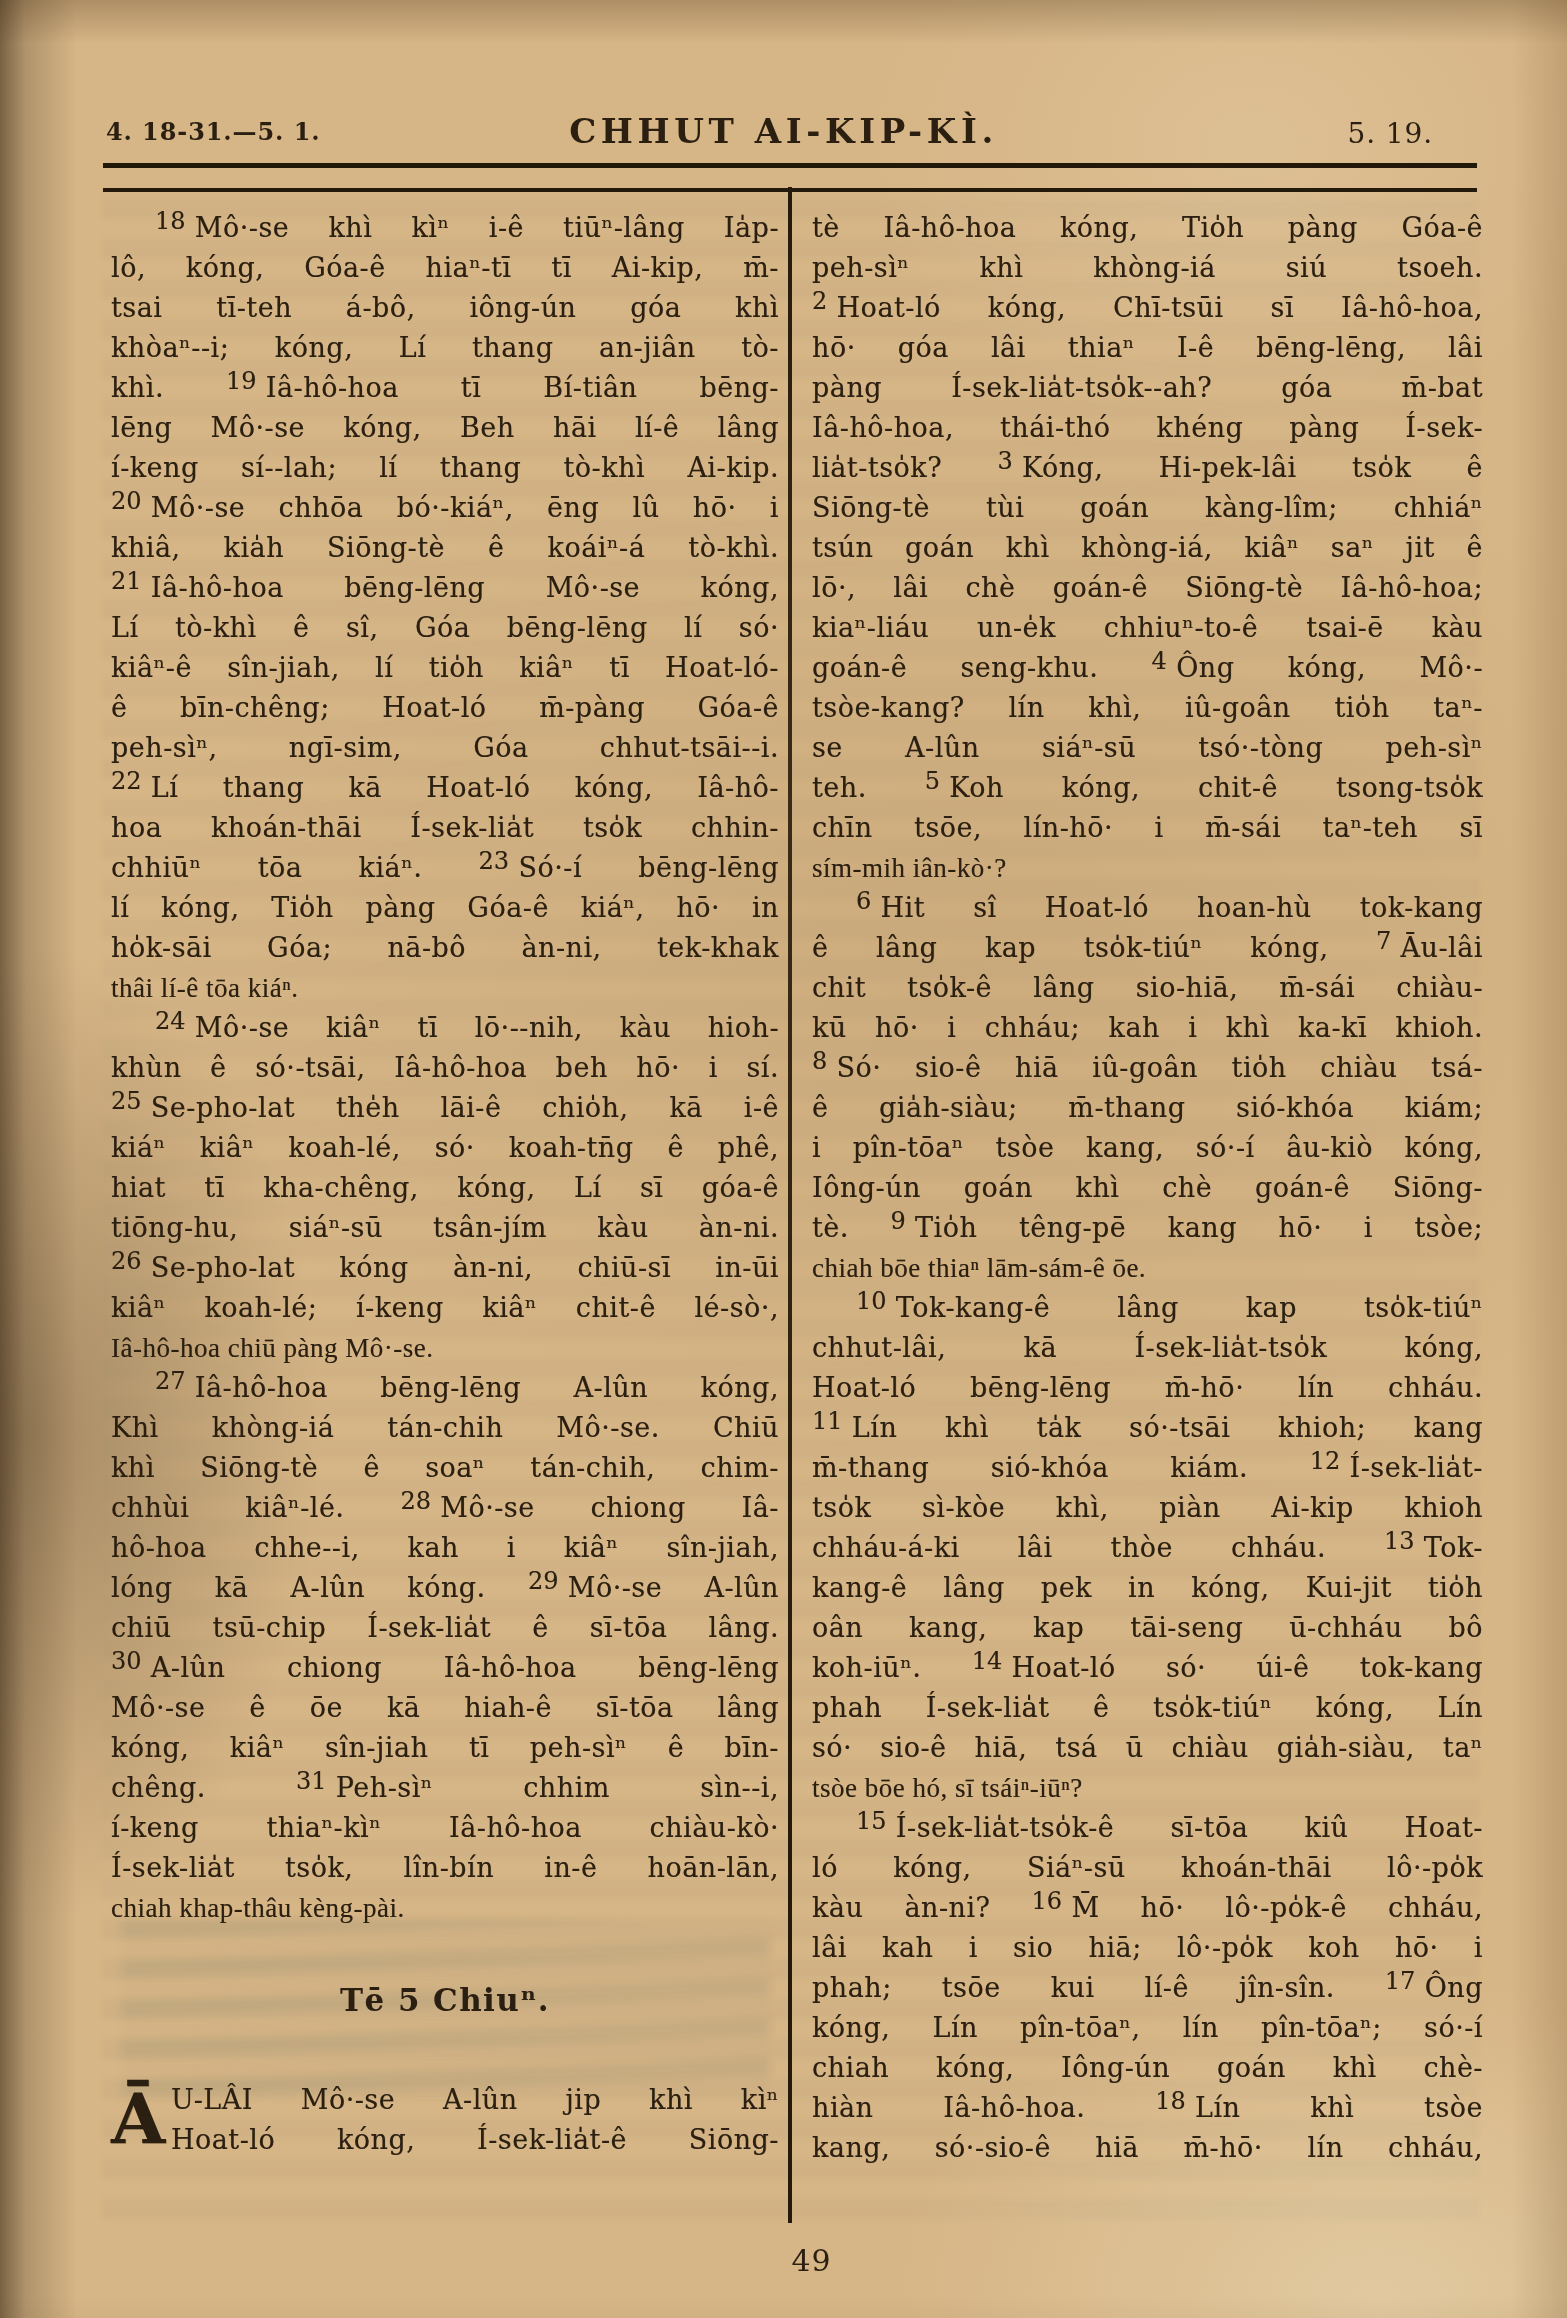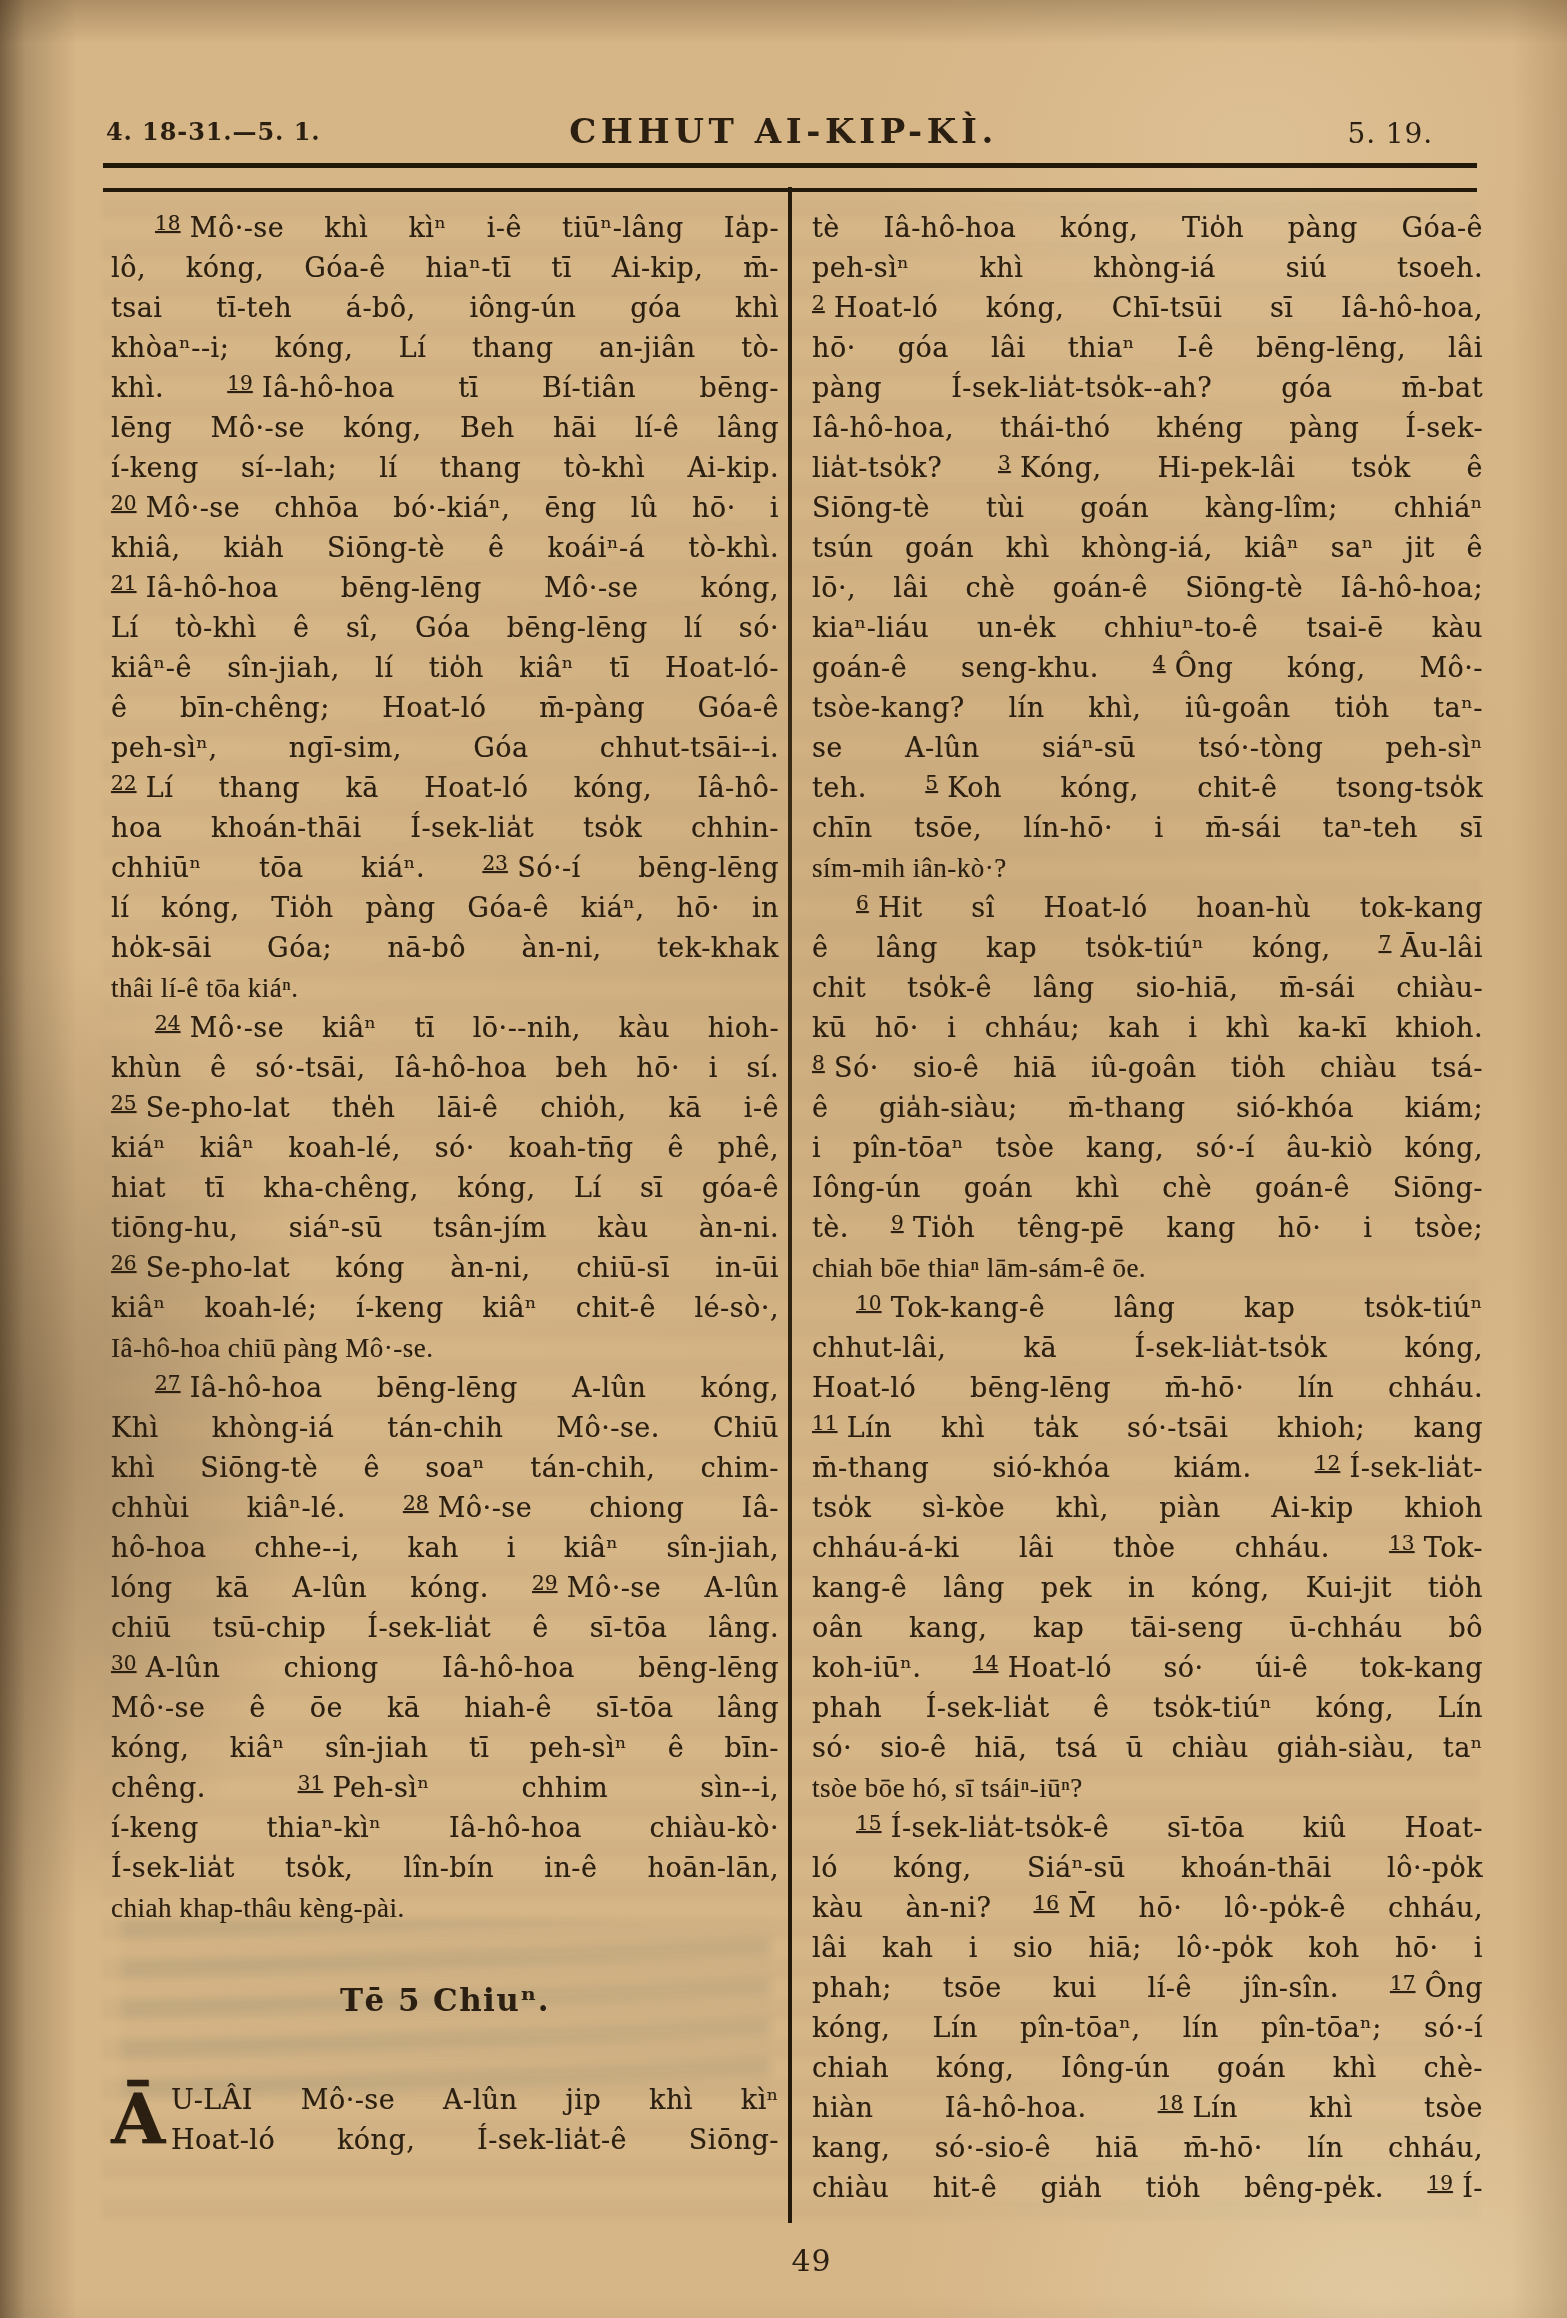--- a/index.html
+++ b/index.html
@@ -34,21 +34,21 @@
   .col-right{left:812px;width:671px;}
   .line{
     height:40px;line-height:40px;font-size:27px;letter-spacing:0.5px;
     text-align:justify;text-align-last:justify;
     text-shadow:0.3px 0.4px 0 rgba(40,28,12,0.30), -0.2px -0.1px 0 rgba(40,28,12,0.18);
     white-space:nowrap;
   }
   .line{white-space:normal;}
   .line.end{text-align-last:left;font-family:Liberation Serif, serif;}
   .para.indent .line:first-child{text-indent:44px;}
-  .v{font-size:20px;position:relative;top:-0.34em;margin:0 9.3px 0 5.6px;letter-spacing:0;text-decoration:underline;}
+  .v{font-size:24px;position:relative;top:-0.34em;margin:0 9.3px 0 5.6px;letter-spacing:0;}
   .line > .v:first-child{margin-left:0;}
   
   .chapter-heading{margin:54px 0 61px;text-align:center;font-size:31px;line-height:37px;font-weight:bold;letter-spacing:1.4px;}
   .dropcap{float:left;font-size:70px;line-height:74px;height:80px;margin:1.9px 5.6px 0 0;font-weight:bold;
     text-shadow:0.5px 0.5px 0 rgba(40,28,12,0.35);}
   
   .page-number{position:absolute;top:2243px;left:28px;width:1567px;text-align:center;font-size:30px;letter-spacing:0.9px;}
   
   .bleed{position:absolute;pointer-events:none;}
   .bleed-a{left:121px;top:1920px;width:649px;height:176px;
@@ -186,21 +186,20 @@
         <div class="para indent">
           <div class="line"><span class="v">15</span>Í-sek-lia̍t-tso̍k-ê sī-tōa kiû Hoat-</div>
           <div class="line">ló kóng, Siáⁿ-sū khoán-thāi lô·-po̍k</div>
           <div class="line">kàu àn-ni? <span class="v">16</span>M̄ hō· lô·-po̍k-ê chháu,</div>
           <div class="line">lâi kah i sio hiā; lô·-po̍k koh hō· i</div>
           <div class="line">phah; tsōe kui lí-ê jîn-sîn. <span class="v">17</span>Ông</div>
           <div class="line">kóng, Lín pîn-tōaⁿ, lín pîn-tōaⁿ; só·-í</div>
           <div class="line">chiah kóng, Iông-ún goán khì chè-</div>
           <div class="line">hiàn Iâ-hô-hoa. <span class="v">18</span>Lín khì tsòe</div>
           <div class="line">kang, só·-sio-ê hiā m̄-hō· lín chháu,</div>
-          <div class="line">chiàu hit-ê gia̍h tio̍h bêng-pe̍k. <span class="v">19</span>Í-</div>
         </div>
       </div>
   </div>
 
   <div class="page-number">49</div>
 
 </div>
 
 
 </body></html>

